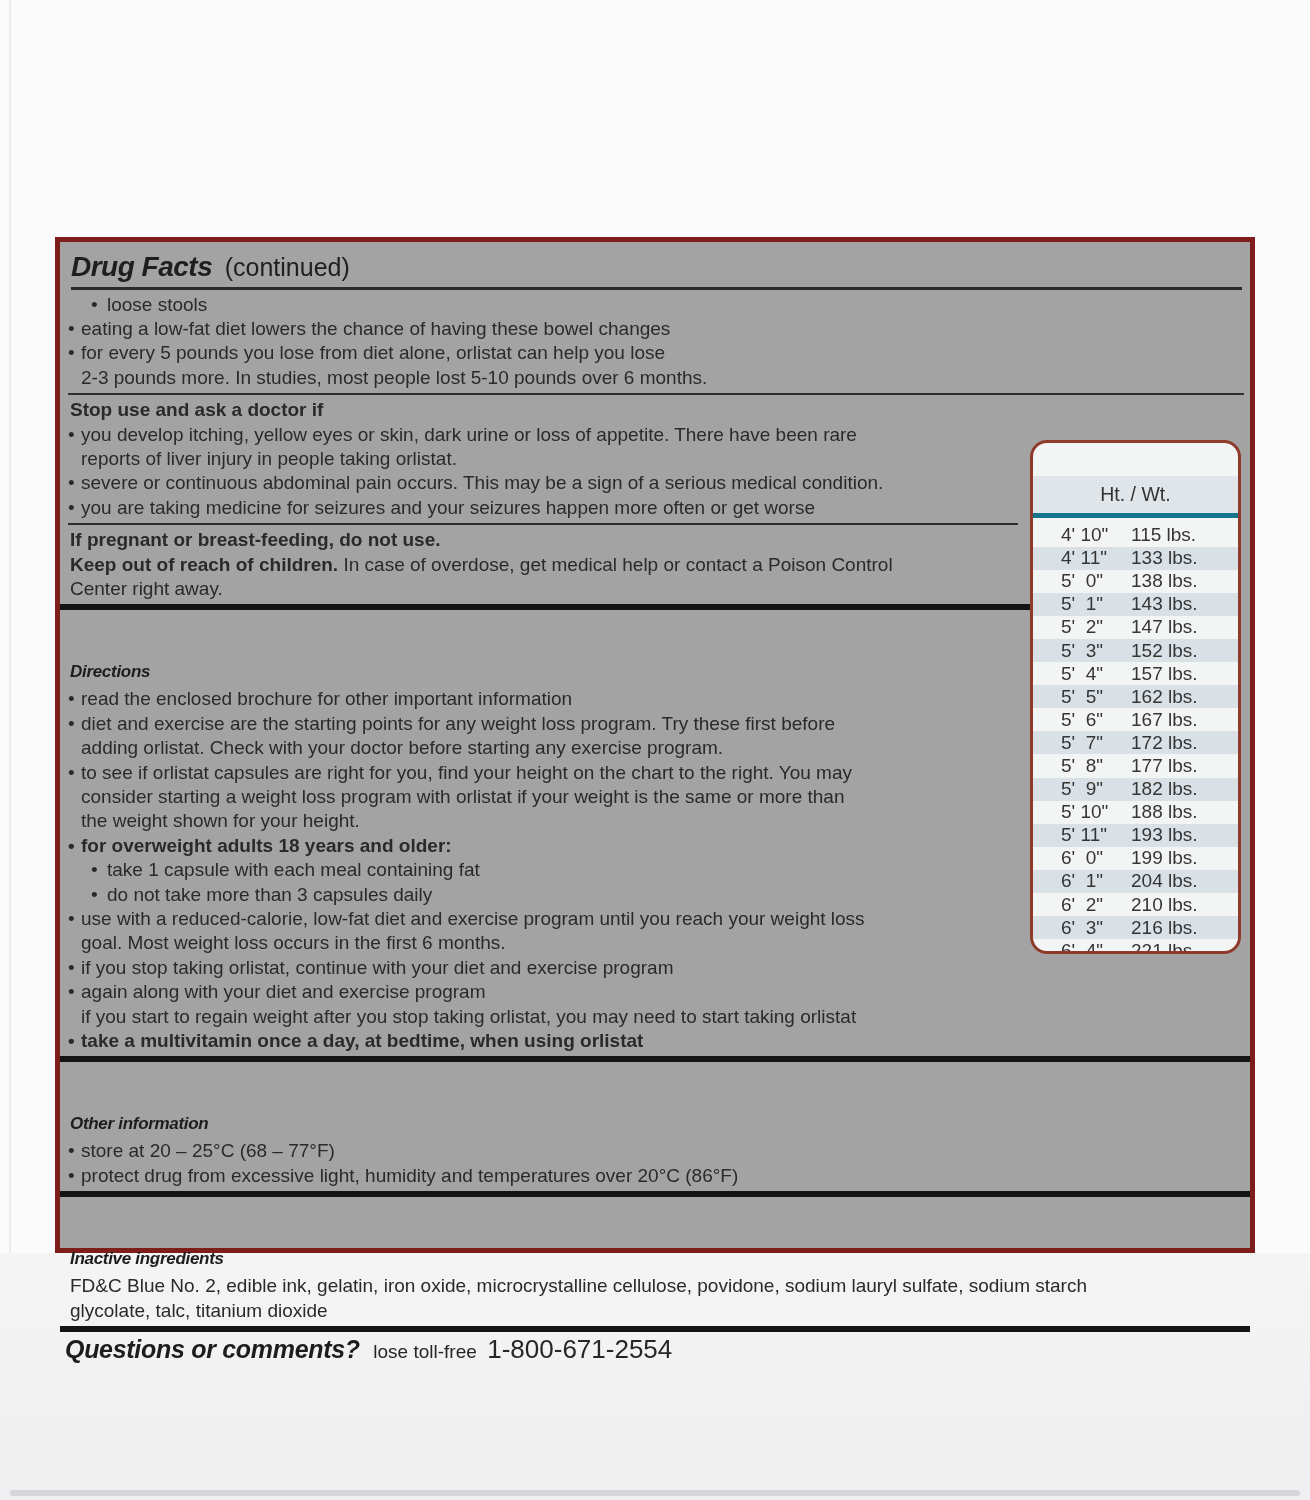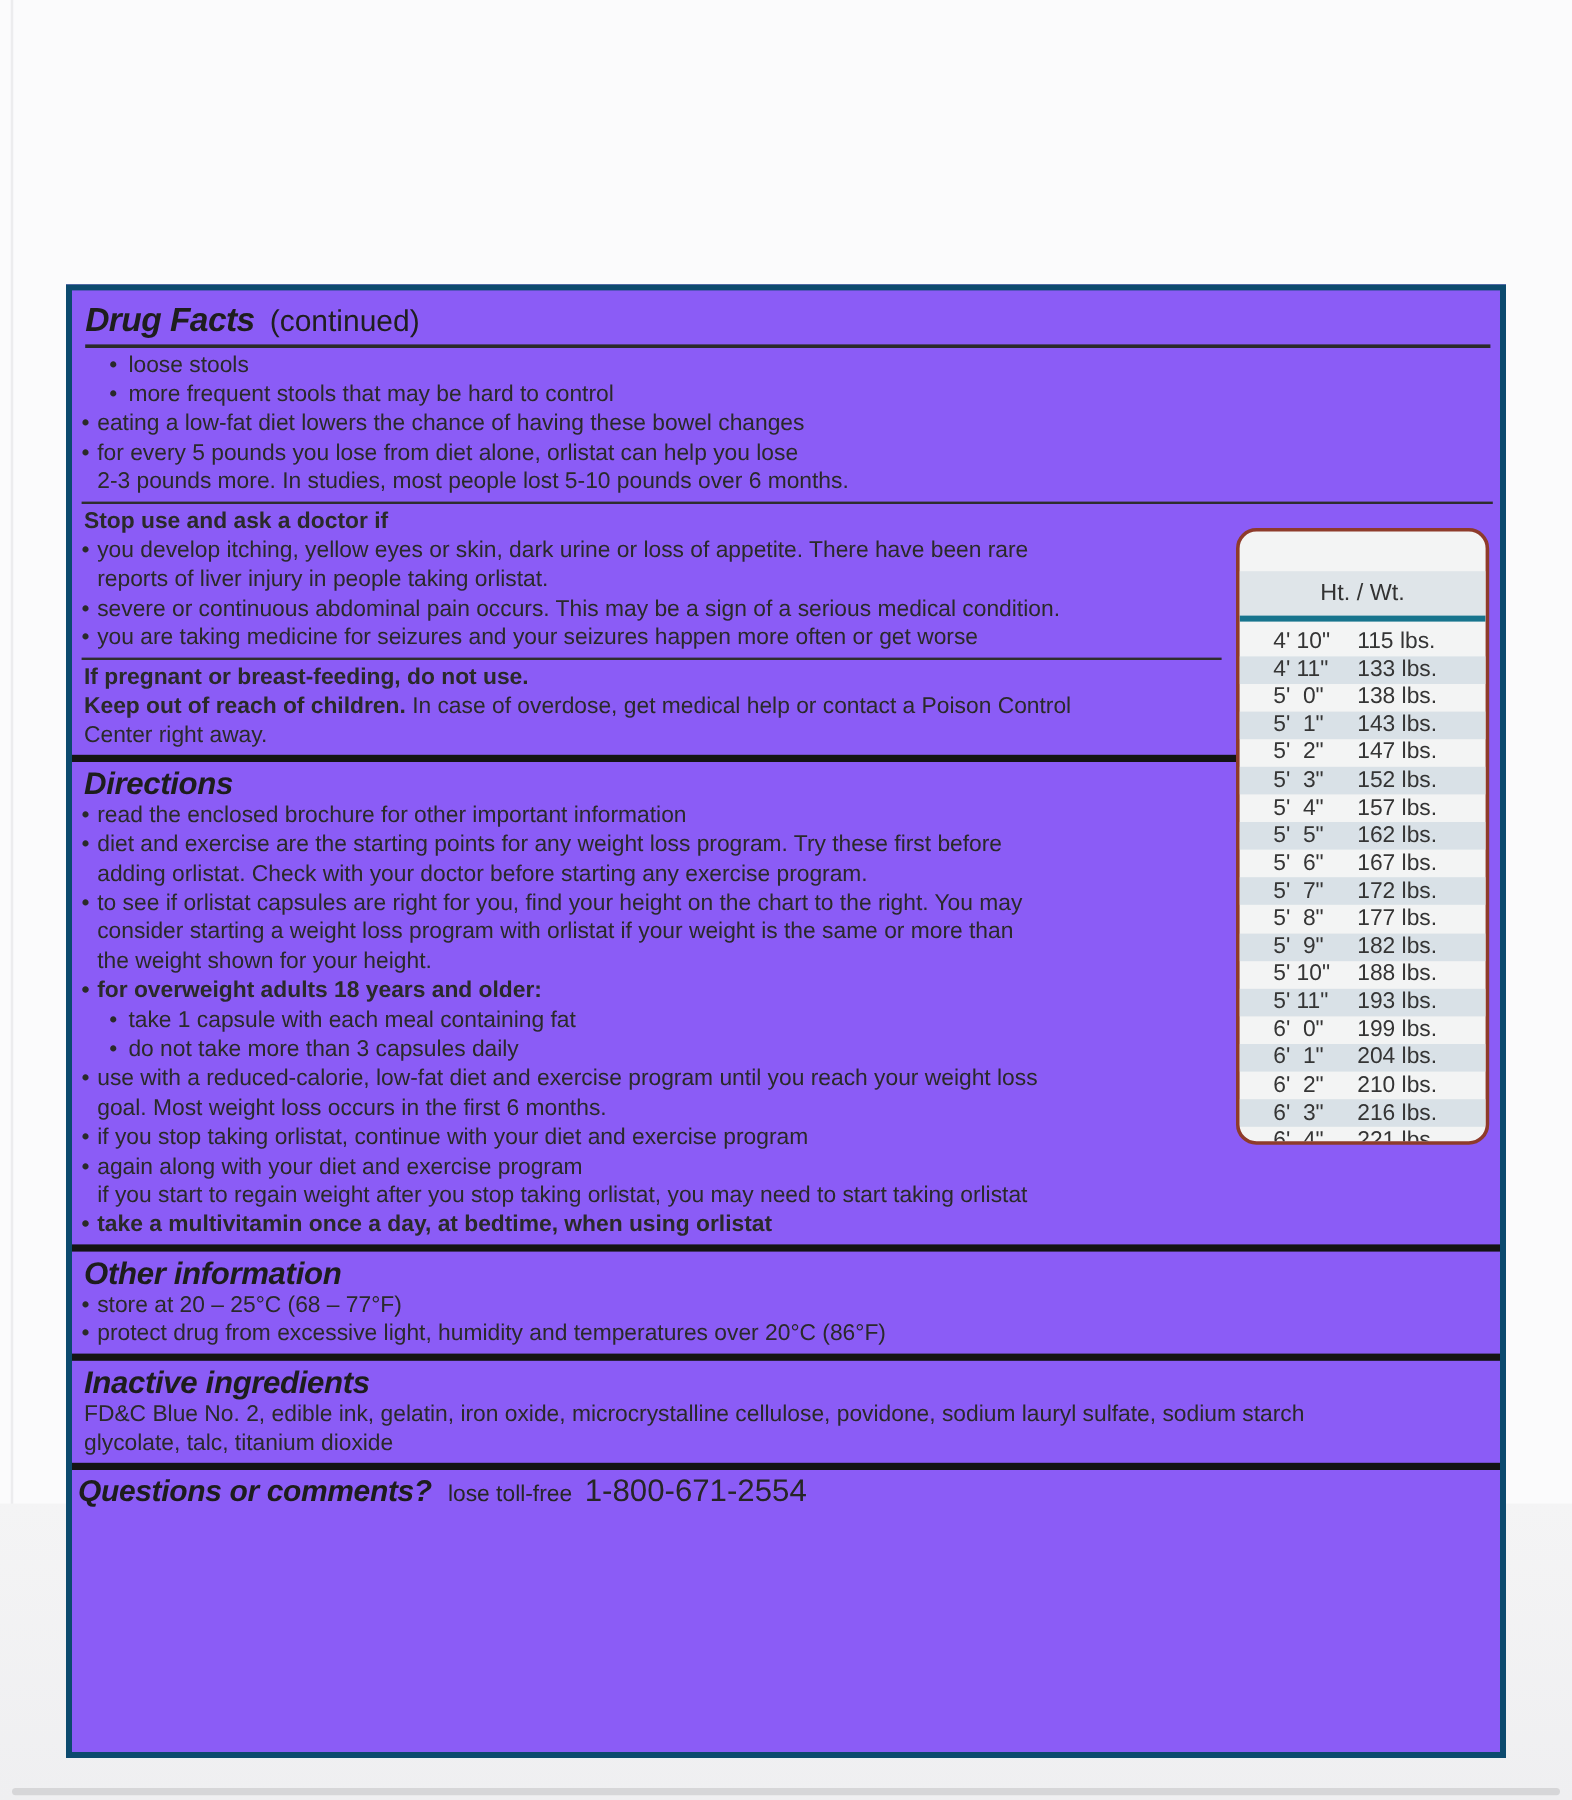--- a/index.html
+++ b/index.html
@@ -10,22 +10,22 @@
     background:#fbfbfc;
     color:#262626;
     overflow:hidden;
   }
   .pkg-edge-left { position:absolute; left:9px; top:0; width:2px; height:1490px; background:#ececee; }
   .pkg-bottom-area { position:absolute; left:0; top:1253px; width:1310px; height:247px;
     background:linear-gradient(180deg,#f4f4f5 0%, #efeff1 100%); }
   .pkg-bottom-edge { position:absolute; left:10px; right:10px; bottom:4px; height:6px; background:#d6d6d8; border-radius:3px; }
 
   .label-box {
-    position:absolute; left:55px; top:237px; width:1200px; height:1228px;
-    border:5px solid #0c4a6e; background:#8b5cf6;
+    position:absolute; left:55px; top:237px; width:1200px; height:1016px;
+    border:5px solid #7f1d1d; background:#a3a3a3;
   }
 
   
   .t { font-size:19px; line-height:24.4px; color:#2a2a2a; }
   .bold { font-weight:bold; }
   .line { display:block; }
 
   
   .df-title { padding:9px 10px 2px 11px; height:45px; white-space:nowrap; }
   .df-title .main { font-style:italic; font-weight:bold; font-size:28px; letter-spacing:-0.5px; color:#1e1e1e; }
@@ -34,21 +34,21 @@
 
   
   .thin-rule { height:2px; background:#2e2e2e; margin-left:8px; margin-right:6px; }
   .thin-rule.narrow { margin-right:232px; }
   .bar { height:6px; background:#141414; }
   .bar.narrow { width:970px; }
 
   
   .sec { padding:3px 8px 3px 5px; }
   .sec.beside-table { padding-right:236px; }
-  .sec-heading { font-style:italic; font-weight:bold; font-size:26px; line-height:30px; color:#1d1d1d; margin-left:5px; letter-spacing:-0.3px; }
+  .sec-heading { font-style:italic; font-weight:bold; font-size:17px; line-height:30px; color:#1d1d1d; margin-left:5px; letter-spacing:-0.3px;margin-top:44px; }
   .sub-heading { font-weight:bold; margin-left:5px; }
 
   
   .li { position:relative; padding-left:16px; }
   .li::before { content:"\2022"; position:absolute; left:3px; }
   .li.l2 { padding-left:42px; }
   .li.l2::before { left:26px; }
   .plain { margin-left:5px; }
 
   
@@ -82,23 +82,20 @@
   <div class="df-title">
     <span class="main">Drug Facts</span>
     <span class="cont">(continued)</span>
   </div>
   <div class="title-rule"></div>
 
   <div class="sec t">
     <div class="li l2">
         <span class="line">loose stools</span>
       </div>
-    <div class="li l2">
-        <span class="line">more frequent stools that may be hard to control</span>
-      </div>
     <div class="li">
         <span class="line">eating a low-fat diet lowers the chance of having these bowel changes</span>
       </div>
     <div class="li">
       <span class="line">for every 5 pounds you lose from diet alone, orlistat can help you lose</span>
       <span class="line">2-3 pounds more. In studies, most people lost 5-10 pounds over 6 months.</span>
     </div>
   </div>
 
   <div class="thin-rule"></div>

